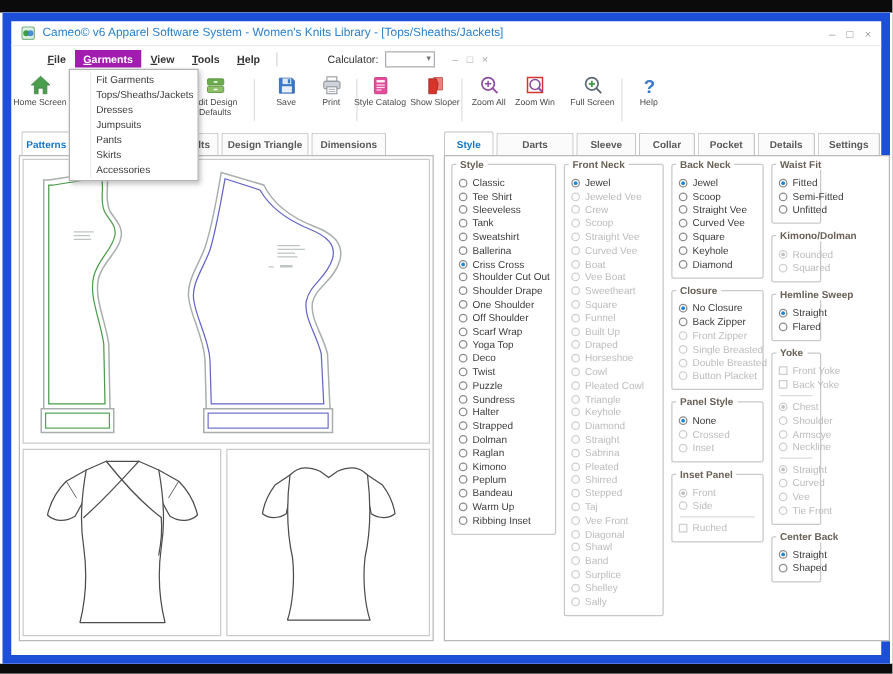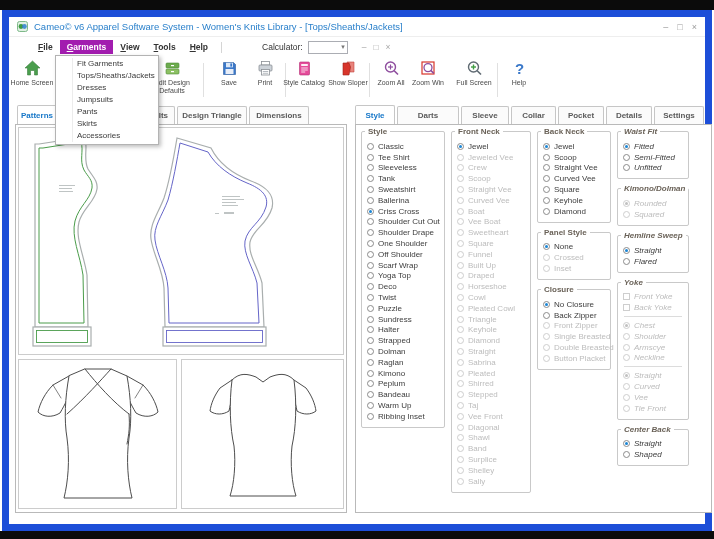--- a/index.html
+++ b/index.html
@@ -51,21 +51,21 @@
   .left-panel { left:6px; width:332px; }
   .right-panel { left:346px; width:357px; display:flex; align-items:flex-start; padding:6px 4px 4px 5px; gap:6px; }
 
   .canvas-box { position:absolute; left:2px; top:2px; width:326px; height:228px; border:1px solid #cccccc; }
   .sketch-box { position:absolute; top:234px; height:150px; border:1px solid #cccccc; }
   .sketch-box.front { left:2px; width:159px; }
   .sketch-box.back { left:165px; width:163px; }
 
   
   .col { display:flex; flex-direction:column; flex:none; }
-  .col1 { width:84px; } .col2 { width:80px; } .col3 { width:74px; } .col4 { width:72px;font-style:italic; }
+  .col1 { width:84px; } .col2 { width:80px; } .col3 { width:74px; } .col4 { width:40px; }
   .group { position:relative; border:1px solid #c9c9c9; border-radius:2px; padding:9px 3px 5px 5px; margin-bottom:9px; background:#fff; }
   .group-title { position:absolute; top:-5px; left:3px; background:#fff; padding:0 3px; font-size:8px; font-weight:bold; color:#6a6258; white-space:nowrap; }
   .opt { display:flex; align-items:center; gap:4px; height:10.8px; cursor:default; }
   .radio { position:relative; width:7px; height:7px; border:1px solid #8b8b8b; border-radius:50%; background:#fff; flex:none; }
   .radio.sel::after { content:''; position:absolute; left:1px; top:1px; width:3px; height:3px; border-radius:50%; background:#1b86d5; }
   .checkbox { width:7px; height:7px; border:1px solid #8b8b8b; background:#fff; flex:none; }
   .opt-label { font-size:8px; color:#3c3c3c; white-space:nowrap; }
   .opt.disabled .radio, .opt.disabled .checkbox { border-color:#cecece; }
   .opt.disabled .radio.sel::after { background:#c0c0c0; }
   .opt.disabled .opt-label { color:#bcbcbc; }
@@ -546,59 +546,75 @@
               <div class="opt">
                 <span class="radio"></span>
                 <span class="opt-label">Keyhole</span>
               </div>
               <div class="opt">
                 <span class="radio"></span>
                 <span class="opt-label">Diamond</span>
               </div>
             </div>
             <div class="group">
+              <div class="group-title">Closure</div>
+              <div class="opt">
+                <span class="radio sel"></span>
+                <span class="opt-label">No Closure</span>
+              </div>
+              <div class="opt">
+                <span class="radio"></span>
+                <span class="opt-label">Back Zipper</span>
+              </div>
+              <div class="opt disabled">
+                <span class="radio"></span>
+                <span class="opt-label">Front Zipper</span>
+              </div>
+              <div class="opt disabled">
+                <span class="radio"></span>
+                <span class="opt-label">Single Breasted</span>
+              </div>
+              <div class="opt disabled">
+                <span class="radio"></span>
+                <span class="opt-label">Double Breasted</span>
+              </div>
+              <div class="opt disabled">
+                <span class="radio"></span>
+                <span class="opt-label">Button Placket</span>
+              </div>
+            </div>
+            <div class="group">
               <div class="group-title">Panel Style</div>
               <div class="opt">
                 <span class="radio sel"></span>
                 <span class="opt-label">None</span>
               </div>
               <div class="opt disabled">
                 <span class="radio"></span>
                 <span class="opt-label">Crossed</span>
               </div>
               <div class="opt disabled">
                 <span class="radio"></span>
                 <span class="opt-label">Inset</span>
               </div>
             </div>
             <div class="group">
-              <div class="group-title">Closure</div>
-              <div class="opt">
-                <span class="radio sel"></span>
-                <span class="opt-label">No Closure</span>
-              </div>
-              <div class="opt">
-                <span class="radio"></span>
-                <span class="opt-label">Back Zipper</span>
-              </div>
-              <div class="opt disabled">
-                <span class="radio"></span>
-                <span class="opt-label">Front Zipper</span>
-              </div>
-              <div class="opt disabled">
-                <span class="radio"></span>
-                <span class="opt-label">Single Breasted</span>
-              </div>
-              <div class="opt disabled">
-                <span class="radio"></span>
-                <span class="opt-label">Double Breasted</span>
-              </div>
-              <div class="opt disabled">
-                <span class="radio"></span>
-                <span class="opt-label">Button Placket</span>
+              <div class="group-title">Inset Panel</div>
+              <div class="opt disabled">
+                <span class="radio sel"></span>
+                <span class="opt-label">Front</span>
+              </div>
+              <div class="opt disabled">
+                <span class="radio"></span>
+                <span class="opt-label">Side</span>
+              </div>
+              <div class="opt-sep"></div>
+              <div class="opt disabled">
+                <span class="checkbox"></span>
+                <span class="opt-label">Ruched</span>
               </div>
             </div>
           </div>
           <div class="col col4">
             <div class="group">
               <div class="group-title">Waist Fit</div>
               <div class="opt">
                 <span class="radio sel"></span>
                 <span class="opt-label">Fitted</span>
               </div>

